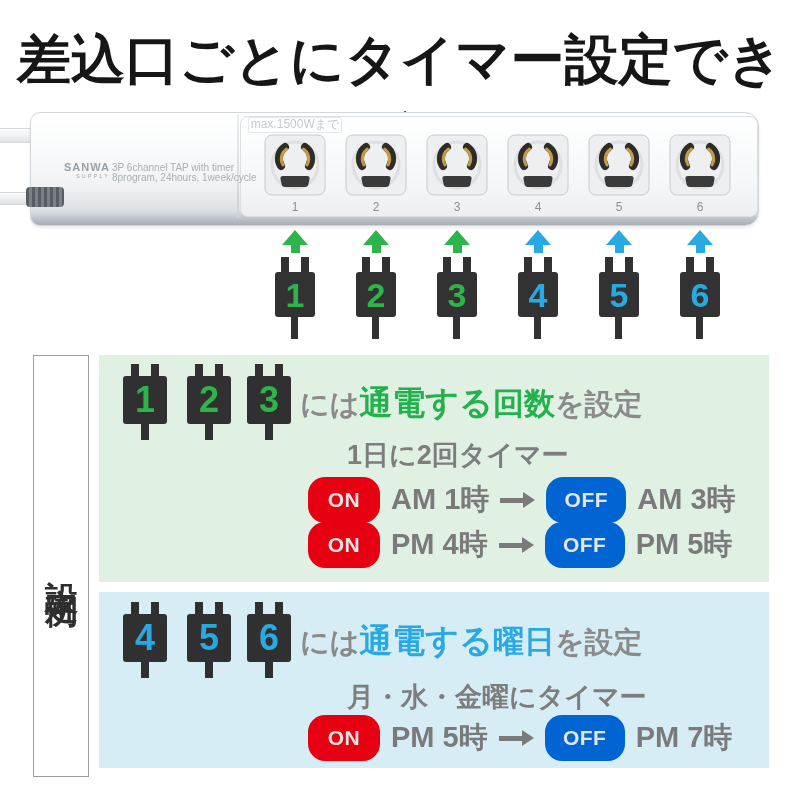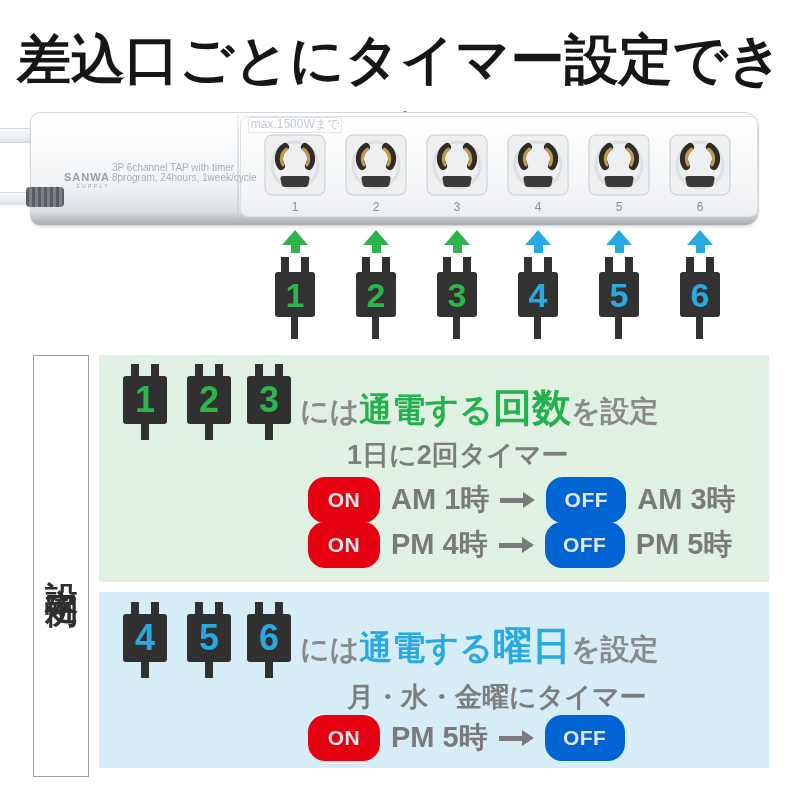--- a/index.html
+++ b/index.html
@@ -24,21 +24,21 @@
   .outlet-panel{position:absolute;left:240px;top:116px;width:516px;height:99px;
          border-radius:8px;border:1px solid #dce0e3;
          background:linear-gradient(180deg,#ffffff,#f4f6f7 70%,#eceef1);}
   .seam{position:absolute;left:237px;top:114px;width:2px;height:104px;
          background:linear-gradient(180deg,#eceff1,#ccd1d5);}
   .boot{position:absolute;left:26px;top:187px;width:38px;height:20px;border-radius:4px;
          background:repeating-linear-gradient(90deg,#585d63 0 3px,#7a8086 3px 6px);}
   .rating{position:absolute;left:248px;top:117px;width:92px;height:14px;
          border:1px solid #e3e7ea;background:rgba(255,255,255,.55);
          color:#c4cad0;font-size:12px;line-height:13px;text-align:center;border-radius:2px;}
-  .brand{position:absolute;left:64px;top:172px;color:#99a1a8;text-align:right;}
+  .brand{position:absolute;left:64px;top:162px;color:#99a1a8;text-align:right;}
   .brand-main{font-size:11px;font-weight:bold;letter-spacing:1px;line-height:11px;}
   .brand-sub{font-size:5px;letter-spacing:2.4px;line-height:6px;}
   .desc{position:absolute;left:112px;top:163px;font-size:10px;line-height:9.5px;color:#a9b0b6;}
 
   .outlet{position:absolute;top:134px;}
   .o-num{position:absolute;top:200px;width:62px;text-align:center;
          font-size:12px;color:#8b9197;}
   .ol1{left:264px}.ol2{left:345px}.ol3{left:426px}.ol4{left:507px}.ol5{left:588px}.ol6{left:669px}
 
   
@@ -78,21 +78,21 @@
   .mini-plug .pL{left:8px}.mini-plug .pR{right:8px}
   .mini-plug .body{position:absolute;top:12px;left:0;width:44px;height:48px;background:#303030;
          border-radius:3px;display:flex;align-items:center;justify-content:center;}
   .mini-plug .num{font-size:36px;font-weight:bold;line-height:1;}
   .mini-plug .tail{position:absolute;top:60px;left:18px;width:8px;height:16px;background:#303030;}
 
   .hdr{position:absolute;left:300px;display:flex;align-items:baseline;white-space:nowrap;}
   .hdr-g{top:381px}.hdr-b{top:619px}
   .t-gray{font-size:29px;font-weight:bold;color:#8a8a8a;}
   .t-ac{font-size:33px;font-weight:bold;}
-  .t-ac-big{font-size:39px;font-weight:bold;}
+  .t-ac-big{font-size:31px;font-weight:bold;}
   .ac-green{color:#22b14c}.ac-cyan{color:#29a9e1}
 
   .subtitle{position:absolute;left:310px;font-size:27px;font-weight:bold;color:#7d7d7d;white-space:nowrap;margin-left:37px;}
   .sub-g{top:437px}.sub-b{top:679px}
 
   .trow{position:absolute;left:308px;height:34px;display:flex;align-items:center;gap:11px;white-space:nowrap;}
   .r1{top:483px}.r2{top:528px}.r3{top:721px}
   .pill{height:46px;border-radius:17px;color:#e5e5e5;font-weight:bold;font-size:21px;
         display:flex;align-items:center;justify-content:center;letter-spacing:0.5px;}
   .pill.on{width:72px;background:#e60012;}
@@ -359,15 +359,16 @@
   <div class="subtitle sub-b">月・水・金曜にタイマー</div>
 
   <div class="trow r3">
     <span class="pill on">ON</span>
     <span class="time">PM 5時</span>
     <span class="arr">
         <i class="shaft"></i>
         <i class="tip"></i>
       </span>
     <span class="pill off">OFF</span>
+    <span class="time">PM 7時</span>
   </div>
 
 </div>
 
 </body></html>

